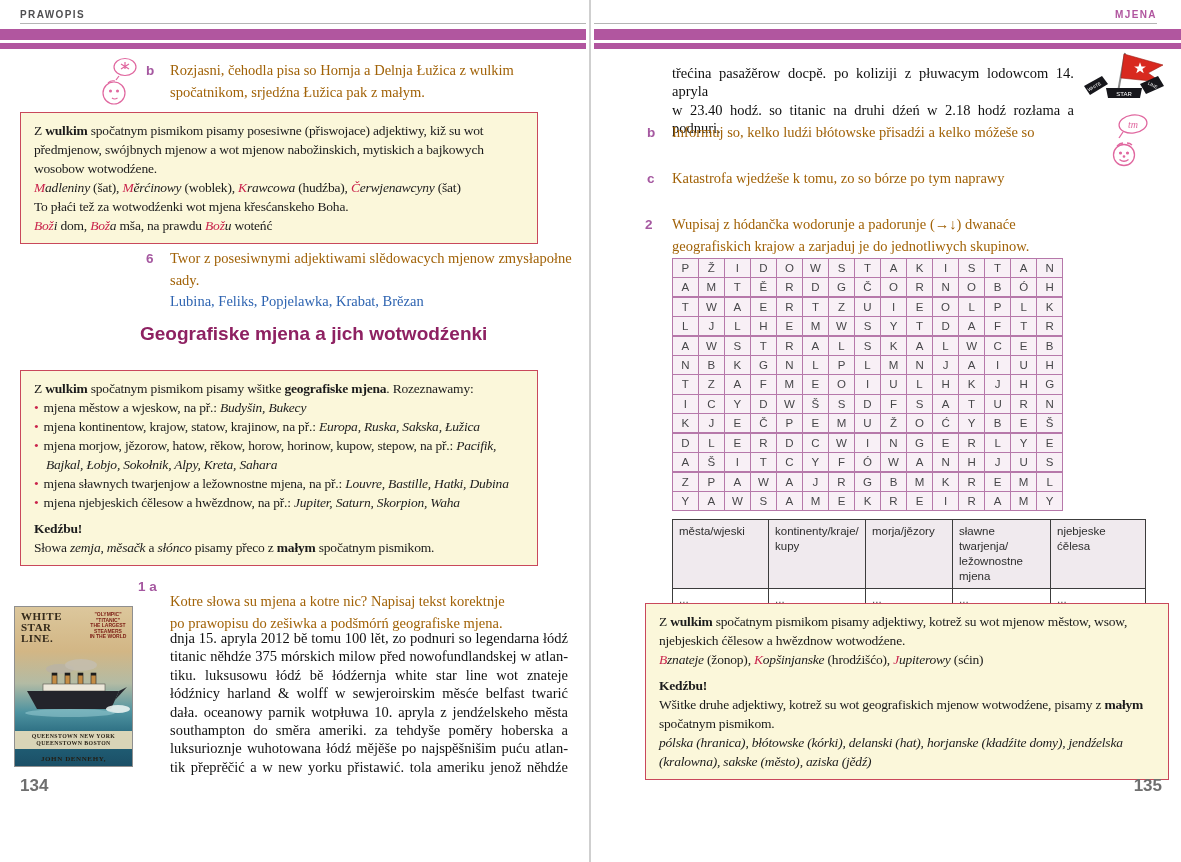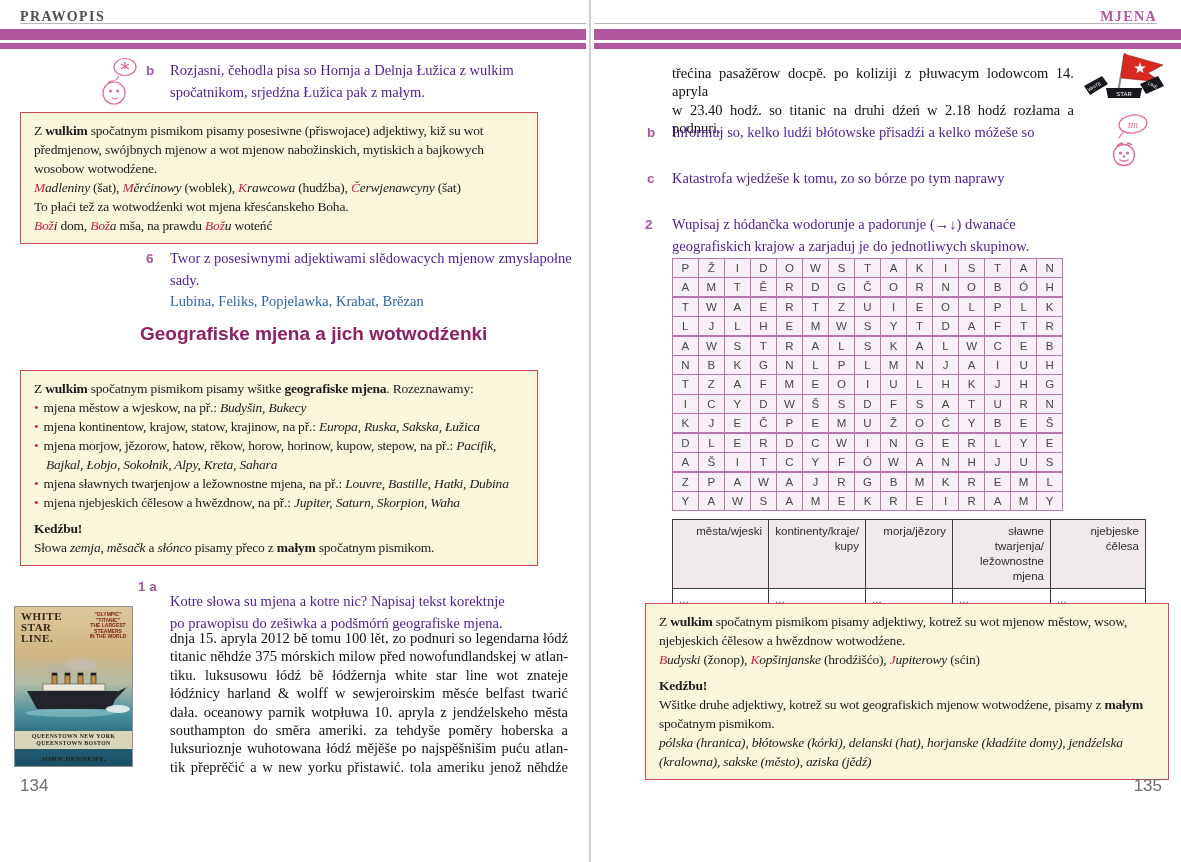--- a/index.html
+++ b/index.html
@@ -7,41 +7,41 @@
     width:1181px;height:862px;position:relative;background:#ffffff;
     font-family:"Liberation Serif", serif;color:#1c1c1c;overflow:hidden;
   }
   .abs{position:absolute;}
   
   .hairline{position:absolute;top:23px;height:1px;background:#b5b5b5;}
   .bar1{position:absolute;left:0;top:29px;width:1181px;height:11px;background:#b1569f;}
   .bar2{position:absolute;left:0;top:43px;width:1181px;height:6px;background:#b1569f;}
   .spine-gap{position:absolute;left:586px;top:0;width:8px;height:862px;background:#ffffff;}
   .spine{position:absolute;left:589px;top:0;width:2px;height:862px;background:#cfcfcf;}
-  .phead{font-family:Liberation Serif, serif;font-weight:bold;font-size:14px;letter-spacing:1.4px;color:#4f4f51;}
+  .phead{font-family:Liberation Sans, sans-serif;font-weight:bold;font-size:10px;letter-spacing:1.4px;color:#4f4f51;}
   .phead.right{color:#b1569f;}
-  .pagenum{font-family:"Liberation Sans",sans-serif;font-weight:normal;font-size:17px;color:#6f6f6f;}
+  .pagenum{font-family:"Liberation Sans",sans-serif;font-weight:bold;font-size:17px;color:#6f6f6f;}
 
   
   .notebox{
     background:#fbf7da;border:1.6px solid #c9485b;
     padding:8px 13px;font-size:13.5px;line-height:19px;color:#1b1b1b;
     letter-spacing:-0.2px; box-sizing:border-box;
   }
   .sb{font-weight:bold;}
   .si{font-style:italic;}
   .sr{color:#c9234b;}
   .rline{min-height:19px;}
   .kedzbu{font-weight:bold;margin-top:7px;}
   .bullet-line{padding-left:12px;text-indent:-12px;}
   .dot{color:#c9234b;margin-right:5px;}
 
   
   .inum{font-family:"Liberation Sans",sans-serif;font-weight:bold;font-size:13.5px;color:#a558a0;}
-  .itext{font-size:14.5px;line-height:21.5px;color:#4c1d95;}
+  .itext{font-size:14.5px;line-height:21.5px;color:#a16207;}
   .blueline{color:#2e64b1;}
   .heading{font-family:"Liberation Sans",sans-serif;font-weight:bold;font-size:19px;color:#8e2162;}
 
   
   .bodypar{font-size:14.5px;color:#101010;}
   .bodypar .tline{line-height:18.4px;}
   .jall .tline{text-align:justify;text-align-last:justify;}
   .jx .tline{text-align:justify;text-align-last:justify;}
   .jx .tline:last-child{text-align-last:auto;}
 
@@ -55,21 +55,21 @@
     background:#f8f0f6;display:flex;align-items:center;justify-content:center;
     font-family:"Liberation Sans",sans-serif;font-size:11.5px;color:#47474a;
   }
 
   
   table.sort{border-collapse:collapse;table-layout:fixed;}
   table.sort th,table.sort td{
     border:1.2px solid #3c3c3c;font-family:"Liberation Sans",sans-serif;
     font-size:11.5px;padding:4px 6px;vertical-align:top;text-align:left;
   }
-  table.sort th{background:#f0eaee;font-weight:normal;color:#2e2e2e;white-space:pre-line;line-height:1.3;height:32px;text-align:right;}
+  table.sort th{background:#f0eaee;font-weight:normal;color:#2e2e2e;white-space:pre-line;line-height:1.3;height:32px;}
   table.sort td{color:#555;height:17px;}
 
   
   .poster{
     width:119px;height:161px;border:1px solid #8f8f8f;box-sizing:border-box;
     background:linear-gradient(180deg,#dcc79c 0%,#d2b685 28%,#b3bba4 48%,#4e93a0 66%,#216178 84%,#1b4f66 100%);
     overflow:hidden;
   }
   .poster-brand{position:absolute;top:4px;left:6px;font-family:"Liberation Serif",serif;font-weight:bold;
     font-size:11px;line-height:11px;color:#33291a;white-space:pre-line;letter-spacing:0.5px;}
@@ -468,20 +468,20 @@
           <td>...</td>
           <td>...</td>
           <td>...</td>
           <td>...</td>
         </tr>
       </tbody>
   </table>
 
   <div class="abs notebox" style="left:645px;top:603px;width:524px;">
     <div class="rline"><span>Z </span><span class="sb">wulkim</span><span> spočatnym pismikom pisamy adjektiwy, kotrež su wot mjenow městow, wsow, njebjeskich ćělesow a hwězdnow wotwodźene.</span></div>
-    <div class="rline"><span class="si sr">B</span><span class="si">udyski</span><span> (žonop), </span><span class="si sr">K</span><span class="si">opšinjanske</span><span> (hrodźišćo), </span><span class="si sr">J</span><span class="si">upiterowy</span><span> (sćin)</span></div>
+    <div class="rline"><span class="si sr">B</span><span class="si">znateje</span><span> (žonop), </span><span class="si sr">K</span><span class="si">opšinjanske</span><span> (hrodźišćo), </span><span class="si sr">J</span><span class="si">upiterowy</span><span> (sćin)</span></div>
     <div class="kedzbu">Kedźbu!</div>
     <div class="rline"><span>Wšitke druhe adjektiwy, kotrež su wot geografiskich mjenow wotwodźene, pisamy z </span><span class="sb">małym</span><span> spočatnym pismikom.</span></div>
     <div class="rline"><span class="si">pólska (hranica), błótowske (kórki), delanski (hat), horjanske (kładźite domy), jendźelska (kralowna), sakske (město), aziska (jědź)</span></div>
   </div>
 
   <div class="abs pagenum" style="right:19px;top:776px;">135</div>
 </div>
 
 </body></html>

